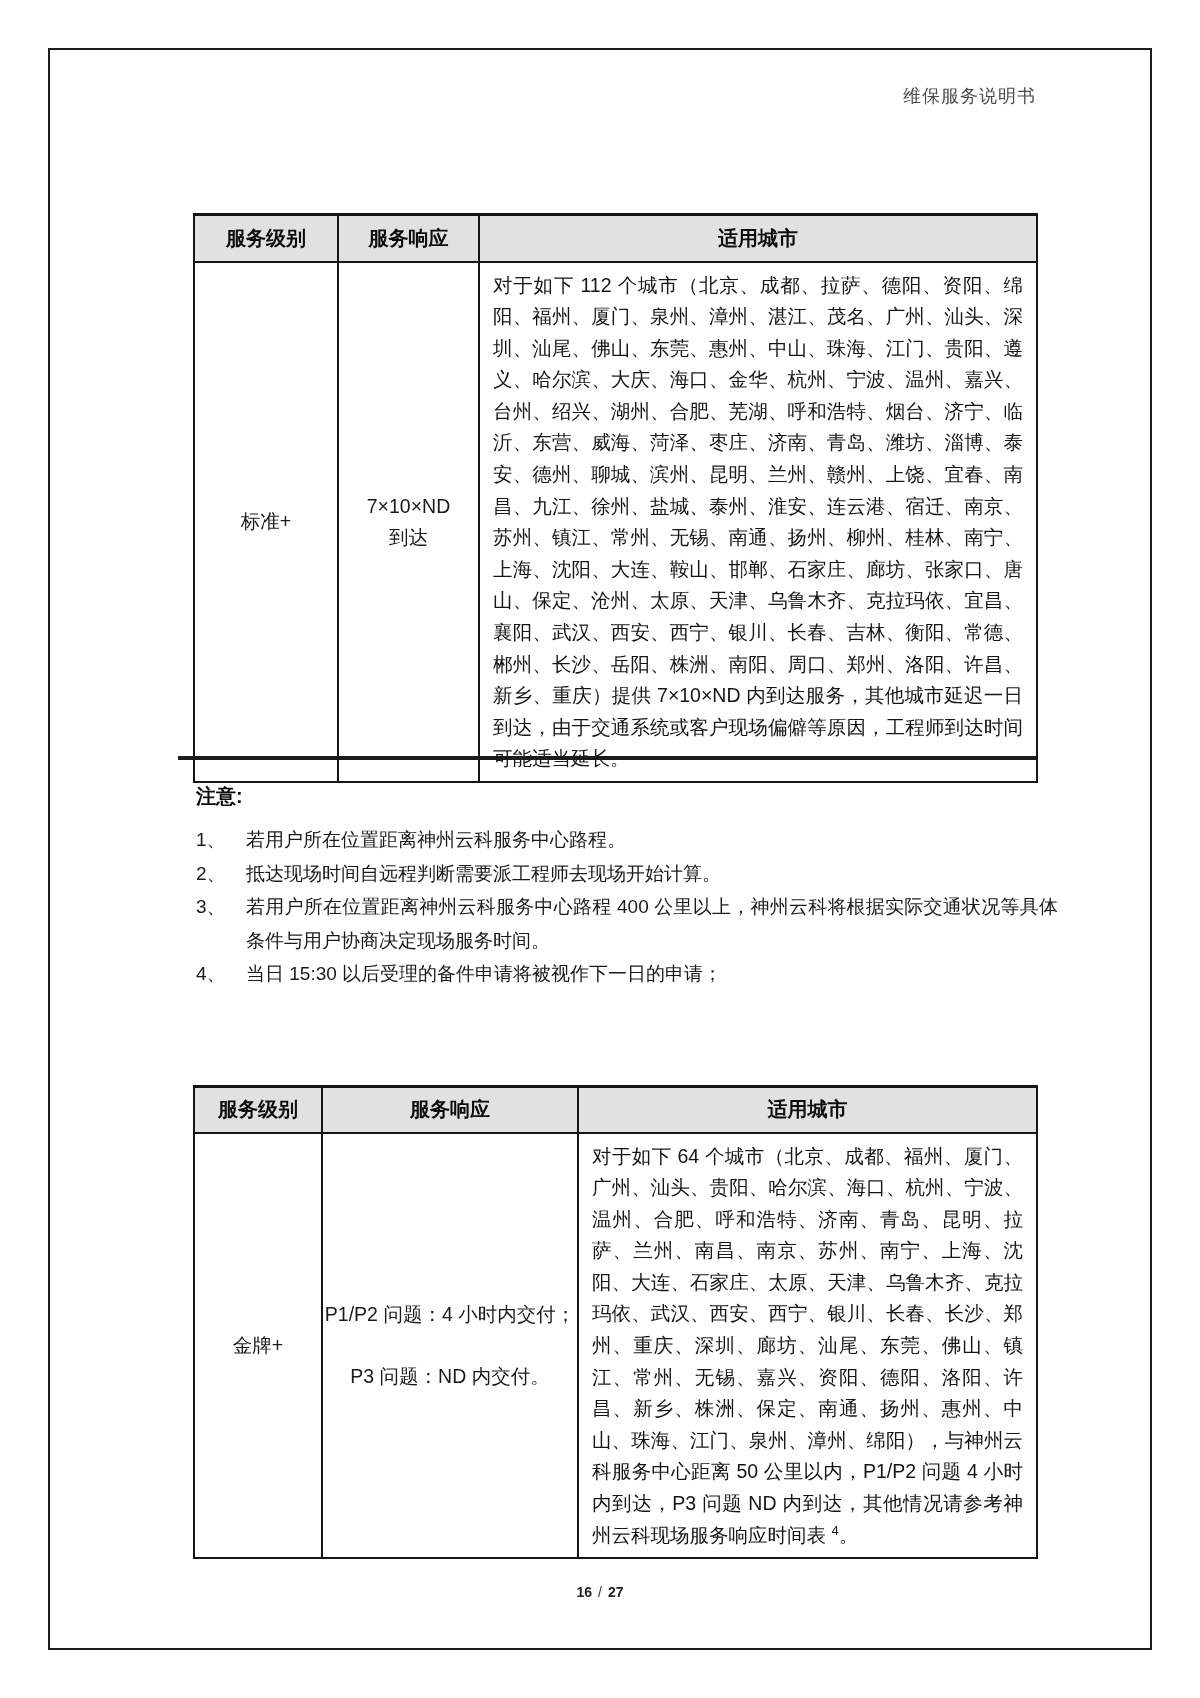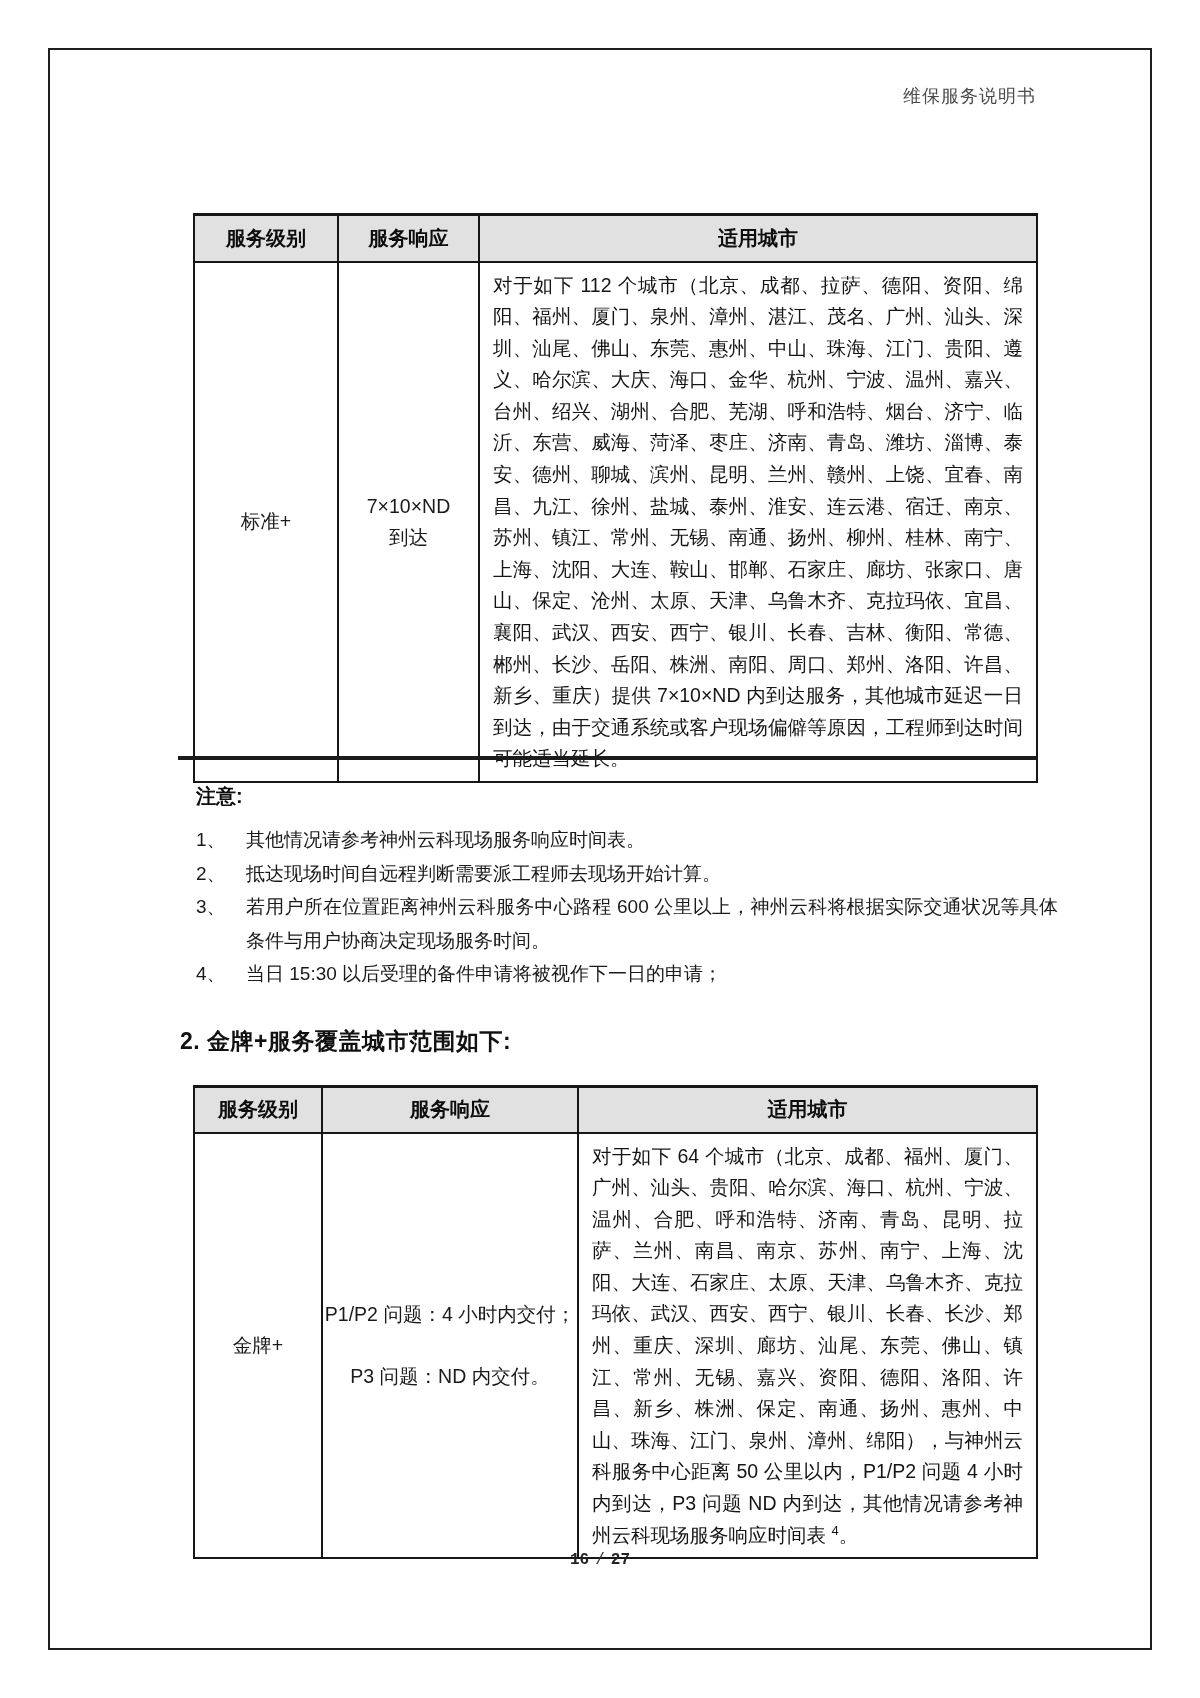--- a/index.html
+++ b/index.html
@@ -44,22 +44,22 @@
   .rule { position:absolute; left:178px; top:756px; width:858px; height:4px;
           background:#1c1c1c; }
 
   .notes { position:absolute; left:196px; top:783px; width:862px; }
   .notes-title { font-size:20px; font-weight:bold; color:#0d0d0d; margin-bottom:13px; }
   .note-item { display:flex; align-items:flex-start; }
   .note-num { flex:0 0 50px; font-size:19px; line-height:33.5px; }
   .note-text { flex:1; font-size:19px; line-height:33.5px; text-align:justify;
                text-align-last:left; word-break:break-all; }
 
-  .footer { position:absolute; top:1551px; left:0; width:1200px; text-align:center;
-            font-family:Liberation Mono, monospace; font-size:16px; color:#222; }
+  .footer { position:absolute; top:1584px; left:0; width:1200px; text-align:center;
+            font-family:Liberation Sans, sans-serif; font-size:14px; color:#222; }
   .footer .num { font-weight:bold; }
   .footer .sep { font-weight:normal; padding:0 6px; color:#333; }
 </style>
 </head>
 <body>
 
 <div class="page">
   <div class="frame"></div>
 
   <div class="doc-header">维保服务说明书</div>
@@ -84,37 +84,36 @@
     </tr>
   </tbody>
     </table>
 
   <div class="rule"></div>
 
   <div class="notes">
     <div class="notes-title">注意:</div>
     <div class="note-item">
       <div class="note-num">1、</div>
-      <div class="note-text">其他情况请参考神州云科现场服务响应时间表。</div>
+      <div class="note-text">若用户所在位置距离神州云科服务中心路程。</div>
     </div>
     <div class="note-item">
       <div class="note-num">2、</div>
       <div class="note-text">抵达现场时间自远程判断需要派工程师去现场开始计算。</div>
     </div>
     <div class="note-item">
       <div class="note-num">3、</div>
-      <div class="note-text">若用户所在位置距离神州云科服务中心路程 600 公里以上，神州云科将根据实际交通状况等具体条件与用户协商决定现场服务时间。</div>
+      <div class="note-text">若用户所在位置距离神州云科服务中心路程 400 公里以上，神州云科将根据实际交通状况等具体条件与用户协商决定现场服务时间。</div>
     </div>
     <div class="note-item">
       <div class="note-num">4、</div>
       <div class="note-text">当日 15:30 以后受理的备件申请将被视作下一日的申请；</div>
     </div>
   </div>
 
-  <div class="sec-heading h2">2. 金牌+服务覆盖城市范围如下:</div>
 
   <table class="svc t2">
     <tbody>
         <tr>
       <th class="c1">服务级别</th>
       <th class="c2">服务响应</th>
       <th class="c3">适用城市</th>
     </tr>
     <tr>
       <td class="c1 center-cell">金牌+</td>

